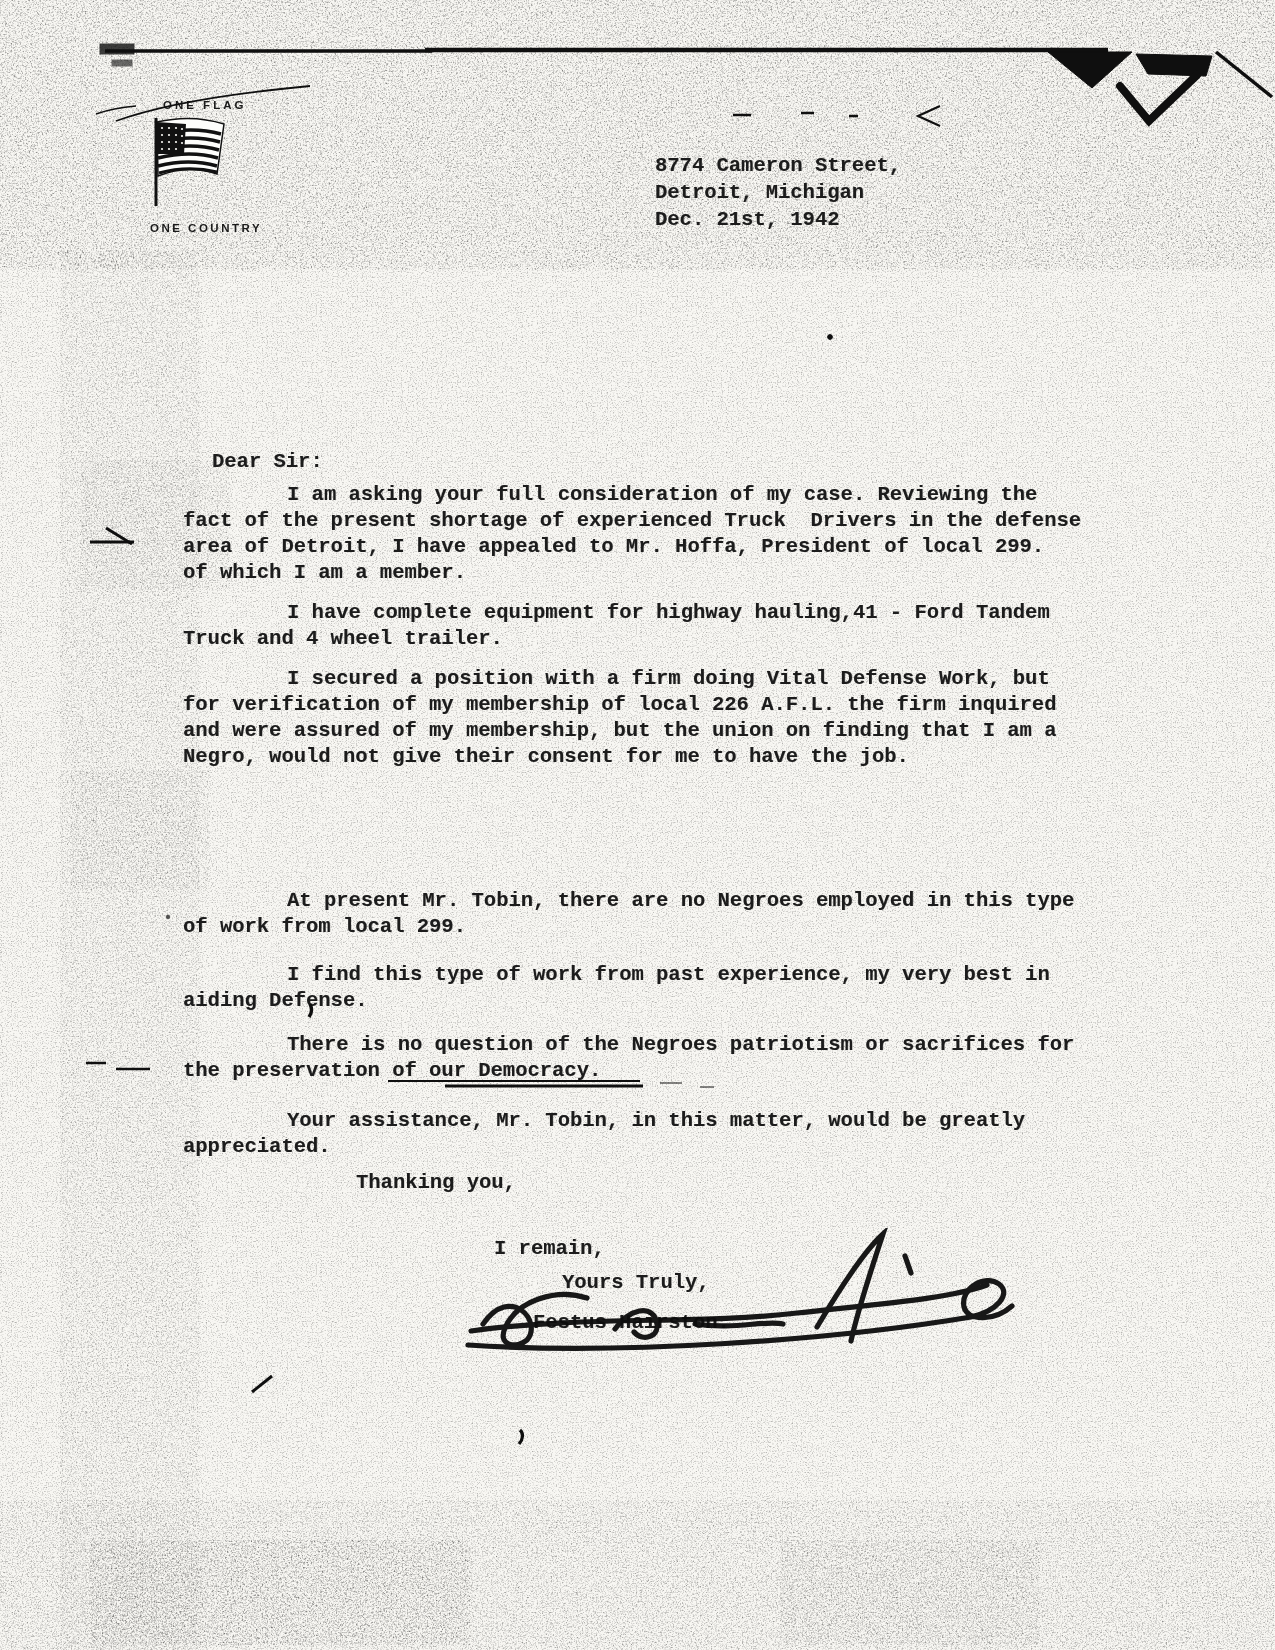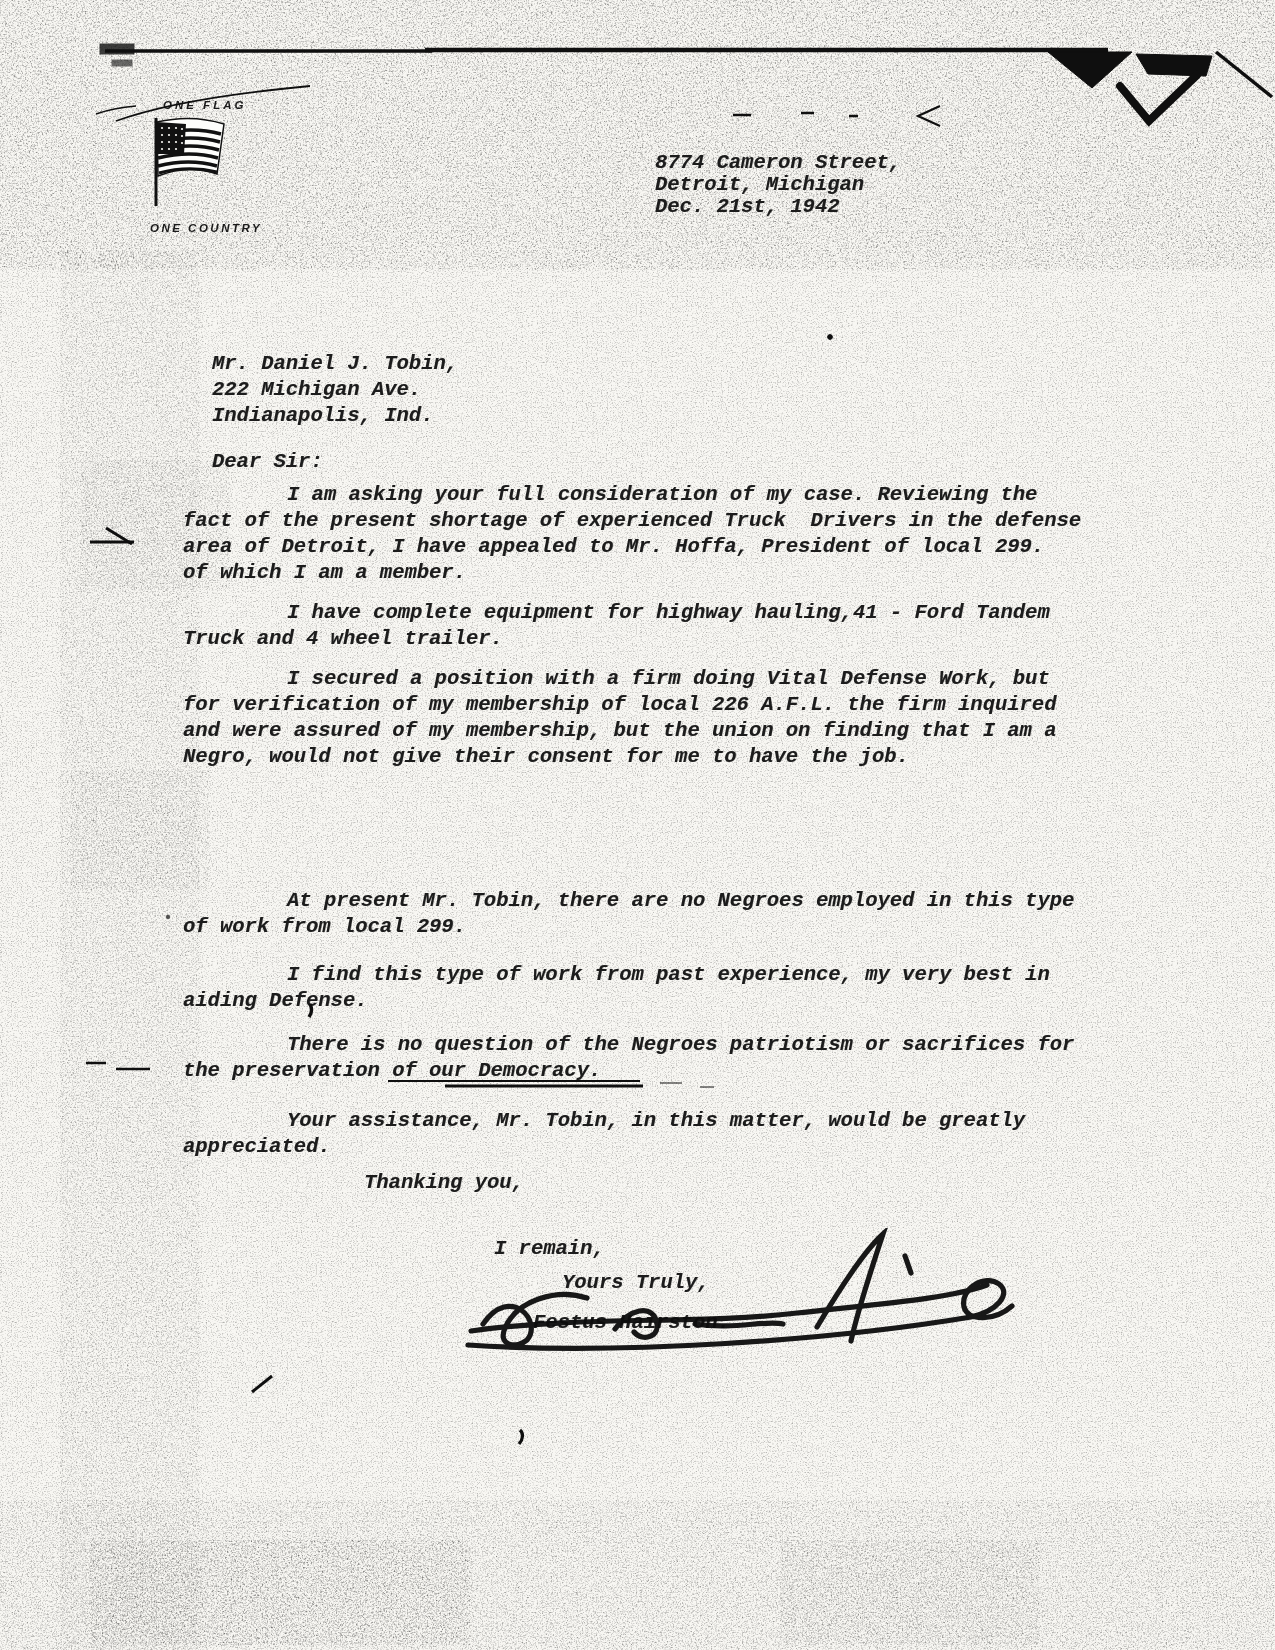--- a/index.html
+++ b/index.html
@@ -1,27 +1,26 @@
 <!DOCTYPE html>
 <html><head>
 <meta charset="utf-8">
 <style>
   html,body{margin:0;padding:0;background:#ddd;}
   .page{
     position:relative;width:1275px;height:1650px;overflow:hidden;
     background:#f8f7f3;color:#1c1c1c;
     font-family:"Liberation Mono","DejaVu Sans Mono",monospace;
-    font-style:italic;
   }
   .typed{font-size:20.5px;line-height:26px;font-weight:bold;
     text-shadow:0.4px 0.3px 0 rgba(25,25,25,.35);}
   .abs{position:absolute;}
   .block{white-space:pre;}
   .para{position:absolute;left:183px;width:1040px;white-space:pre-wrap;text-indent:104px;}
-  .sender{left:655px;top:152px;line-height:22px;}
+  .sender{left:655px;top:152px;line-height:27px;}
   .recipient{left:212px;top:351px;line-height:26px;}
   .salutation{left:212px;top:449px;}
   .motto{font-family:"Liberation Sans","DejaVu Sans",sans-serif;
     font-weight:bold;color:#1a1a1a;font-size:11.5px;letter-spacing:3px;white-space:pre;}
   .overlay{position:absolute;left:0;top:0;pointer-events:none;}
 </style>
 </head>
 <body>
 
 <div class="page">
@@ -77,23 +76,20 @@
         <circle cx="28" cy="37" r="1.1"></circle>
     </g>
   </svg>
 
   <div class="abs motto" style="left:150px;top:222px;letter-spacing:2.5px;">ONE COUNTRY</div>
 
   <div class="abs typed block sender">8774 Cameron Street,
 Detroit, Michigan
 Dec. 21st, 1942</div>
 
-  <div class="abs typed block recipient">Mr. Daniel J. Tobin,
-222 Michigan Ave.
-Indianapolis, Ind.</div>
 
   <div class="abs typed block salutation">Dear Sir:</div>
 
   <div class="para typed" style="top:482px">I am asking your full consideration of my case. Reviewing the
 fact of the present shortage of experienced Truck  Drivers in the defense
 area of Detroit, I have appealed to Mr. Hoffa, President of local 299.
 of which I am a member.</div>
   <div class="para typed" style="top:600px">I have complete equipment for highway hauling,41 - Ford Tandem
 Truck and 4 wheel trailer.</div>
   <div class="para typed" style="top:666px">I secured a position with a firm doing Vital Defense Work, but
@@ -102,21 +98,21 @@
 Negro, would not give their consent for me to have the job.</div>
   <div class="para typed" style="top:888px">At present Mr. Tobin, there are no Negroes employed in this type
 of work from local 299.</div>
   <div class="para typed" style="top:962px">I find this type of work from past experience, my very best in
 aiding Defense.</div>
   <div class="para typed" style="top:1032px">There is no question of the Negroes patriotism or sacrifices for
 the preservation of our Democracy.</div>
   <div class="para typed" style="top:1108px">Your assistance, Mr. Tobin, in this matter, would be greatly
 appreciated.</div>
 
-  <div class="abs typed block" style="left:364px;top:1170px;">Thanking you,</div>
+  <div class="abs typed block" style="left:356px;top:1170px;">Thanking you,</div>
   <div class="abs typed block" style="left:494px;top:1216px;margin-top:20px;">I remain,</div>
   <div class="abs typed block" style="left:538px;top:1270px;margin-left:24px;">Yours Truly,</div>
   <div class="abs typed block" style="left:533px;top:1310px;">Festus Hairston.</div>
 
   <svg class="abs" style="left:465px;top:1228px;" width="570" height="135" viewBox="0 0 570 135" aria-label="Festus Hairston signature">
     <g fill="none" stroke="#0d0d0d" stroke-width="5.2" stroke-linecap="round" opacity="0.95">
       <path d="M18,96 C46,56 78,94 62,112 C52,121 32,118 40,100 C52,72 92,60 122,70"></path>
       <path d="M150,101 C165,80 186,77 191,92 C197,108 178,115 169,104"></path>
       <path d="M6,103 C120,87 232,97 332,85 C422,75 482,71 522,57"></path>
       <path d="M3,117 C152,127 362,113 506,89 C532,83 547,66 534,56 C520,46 495,60 499,79 C503,94 530,93 547,78"></path>

